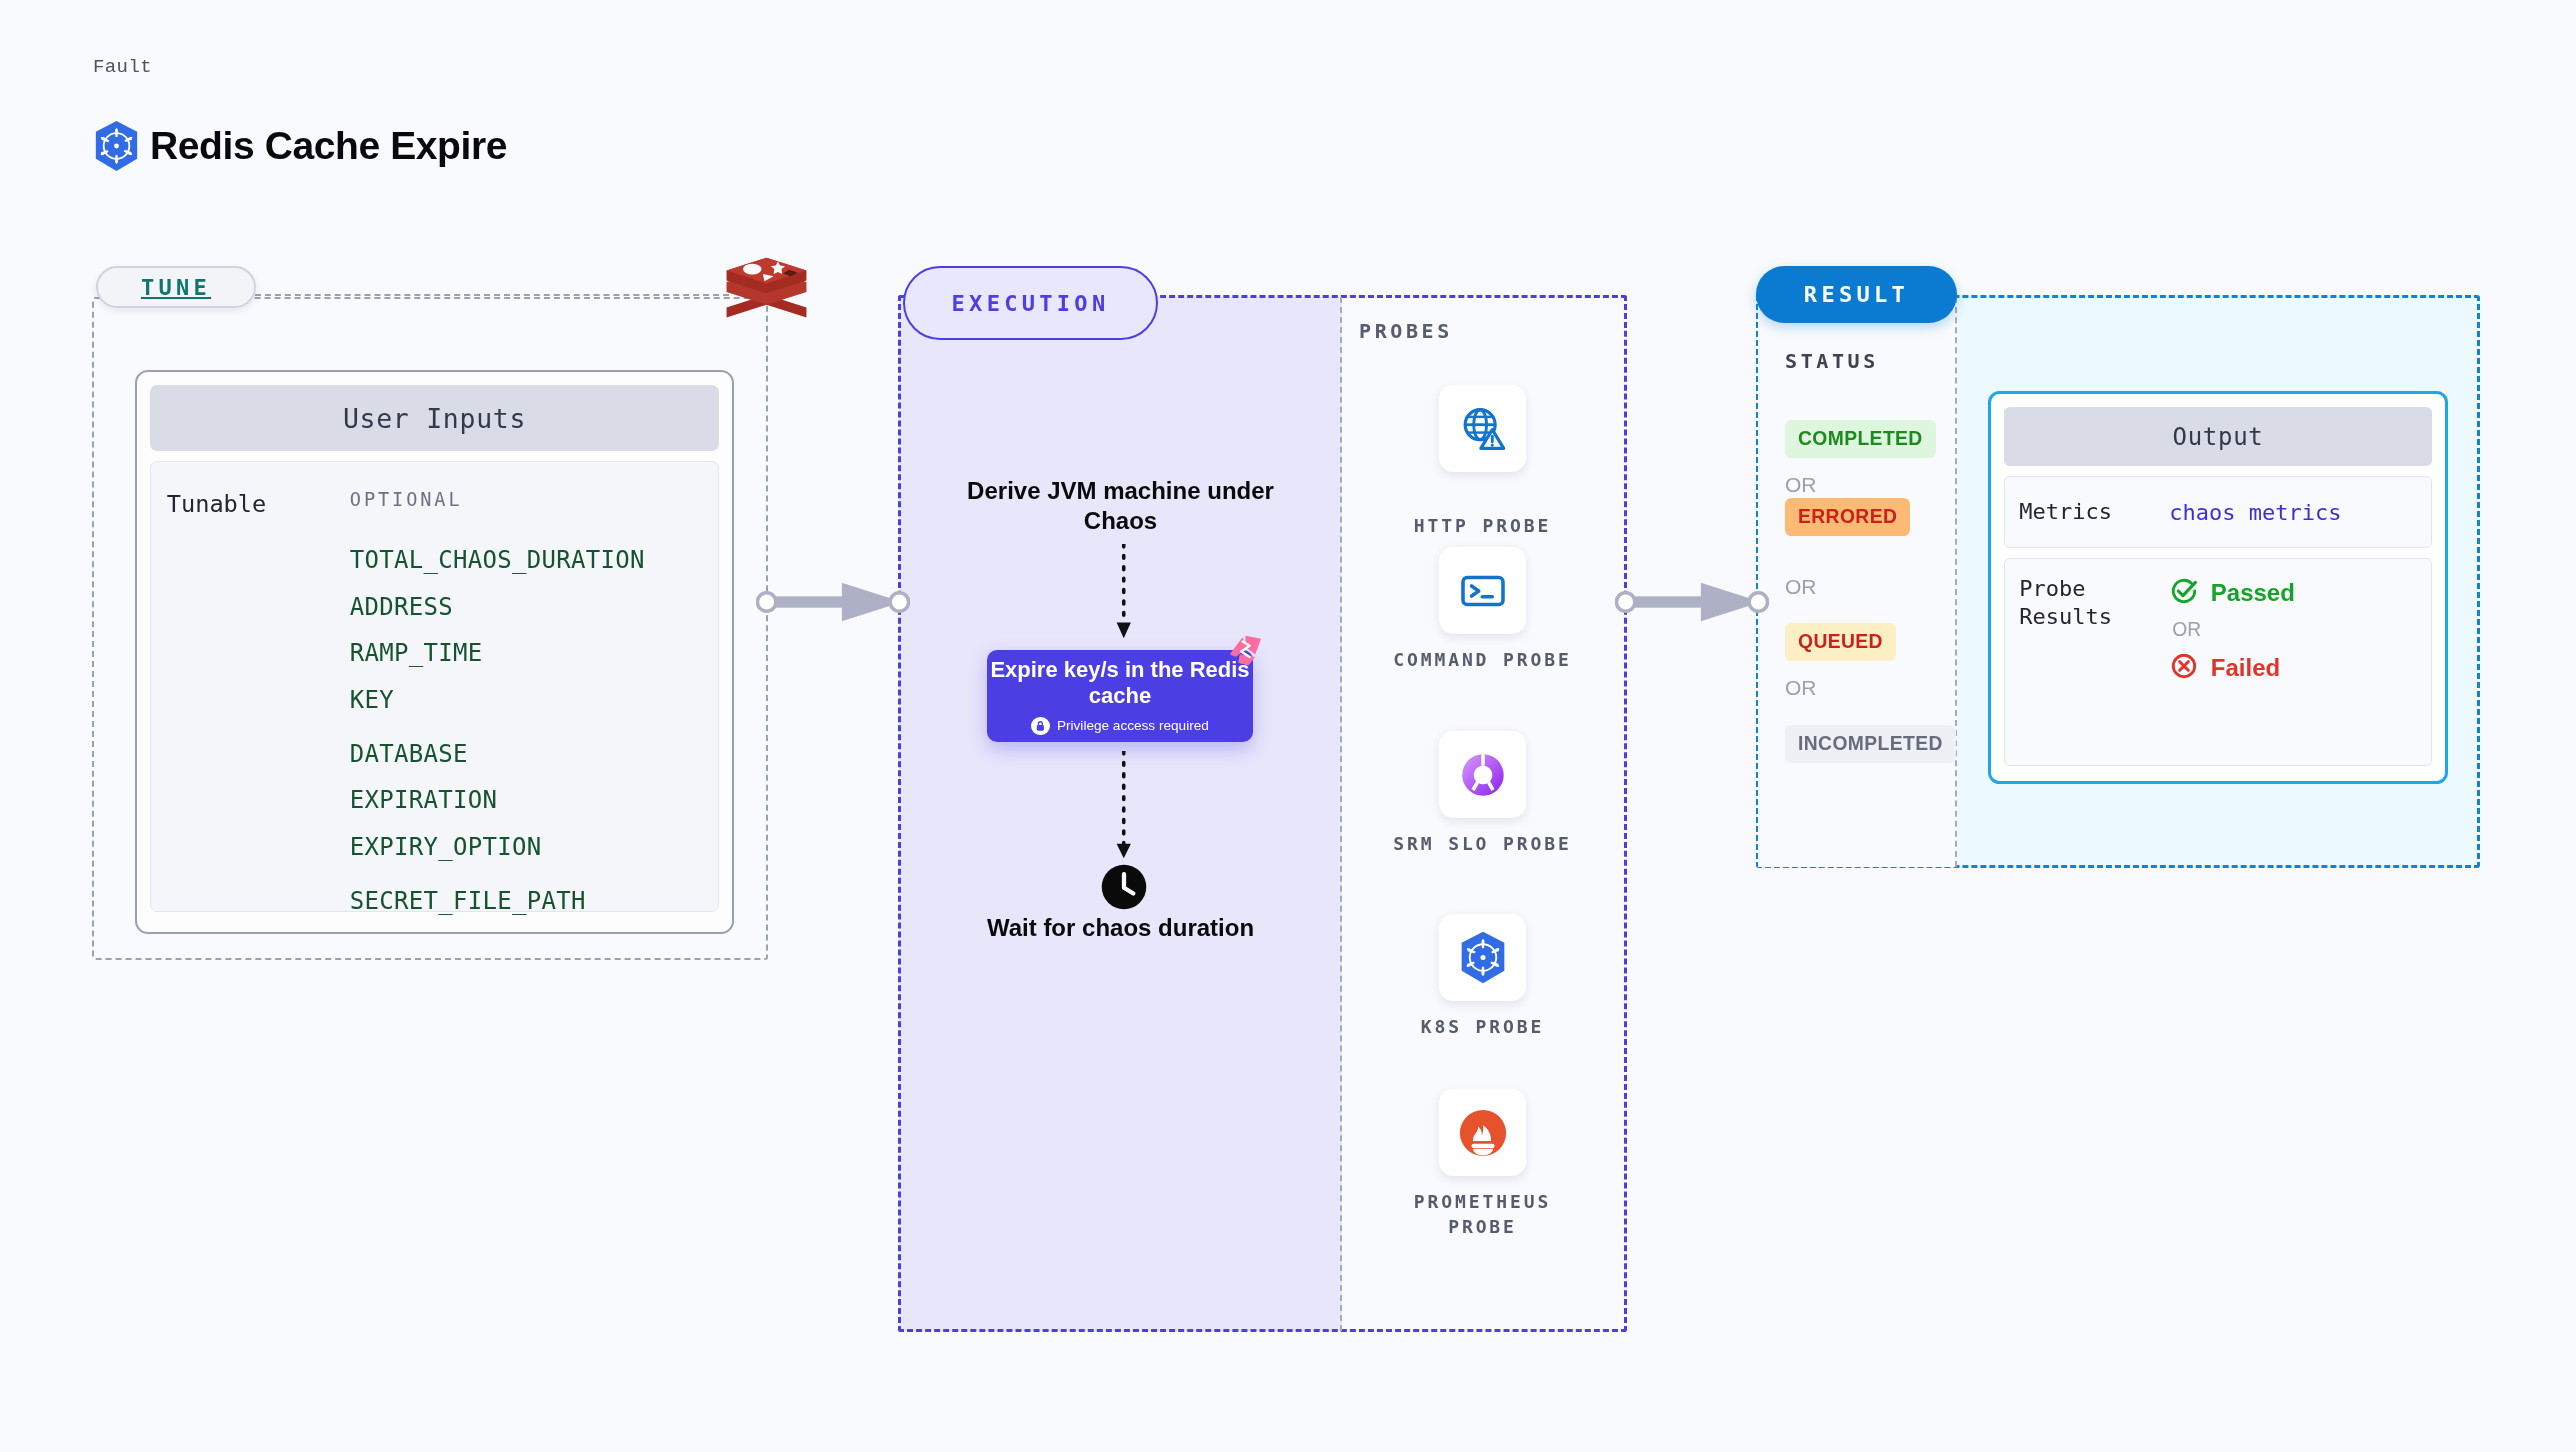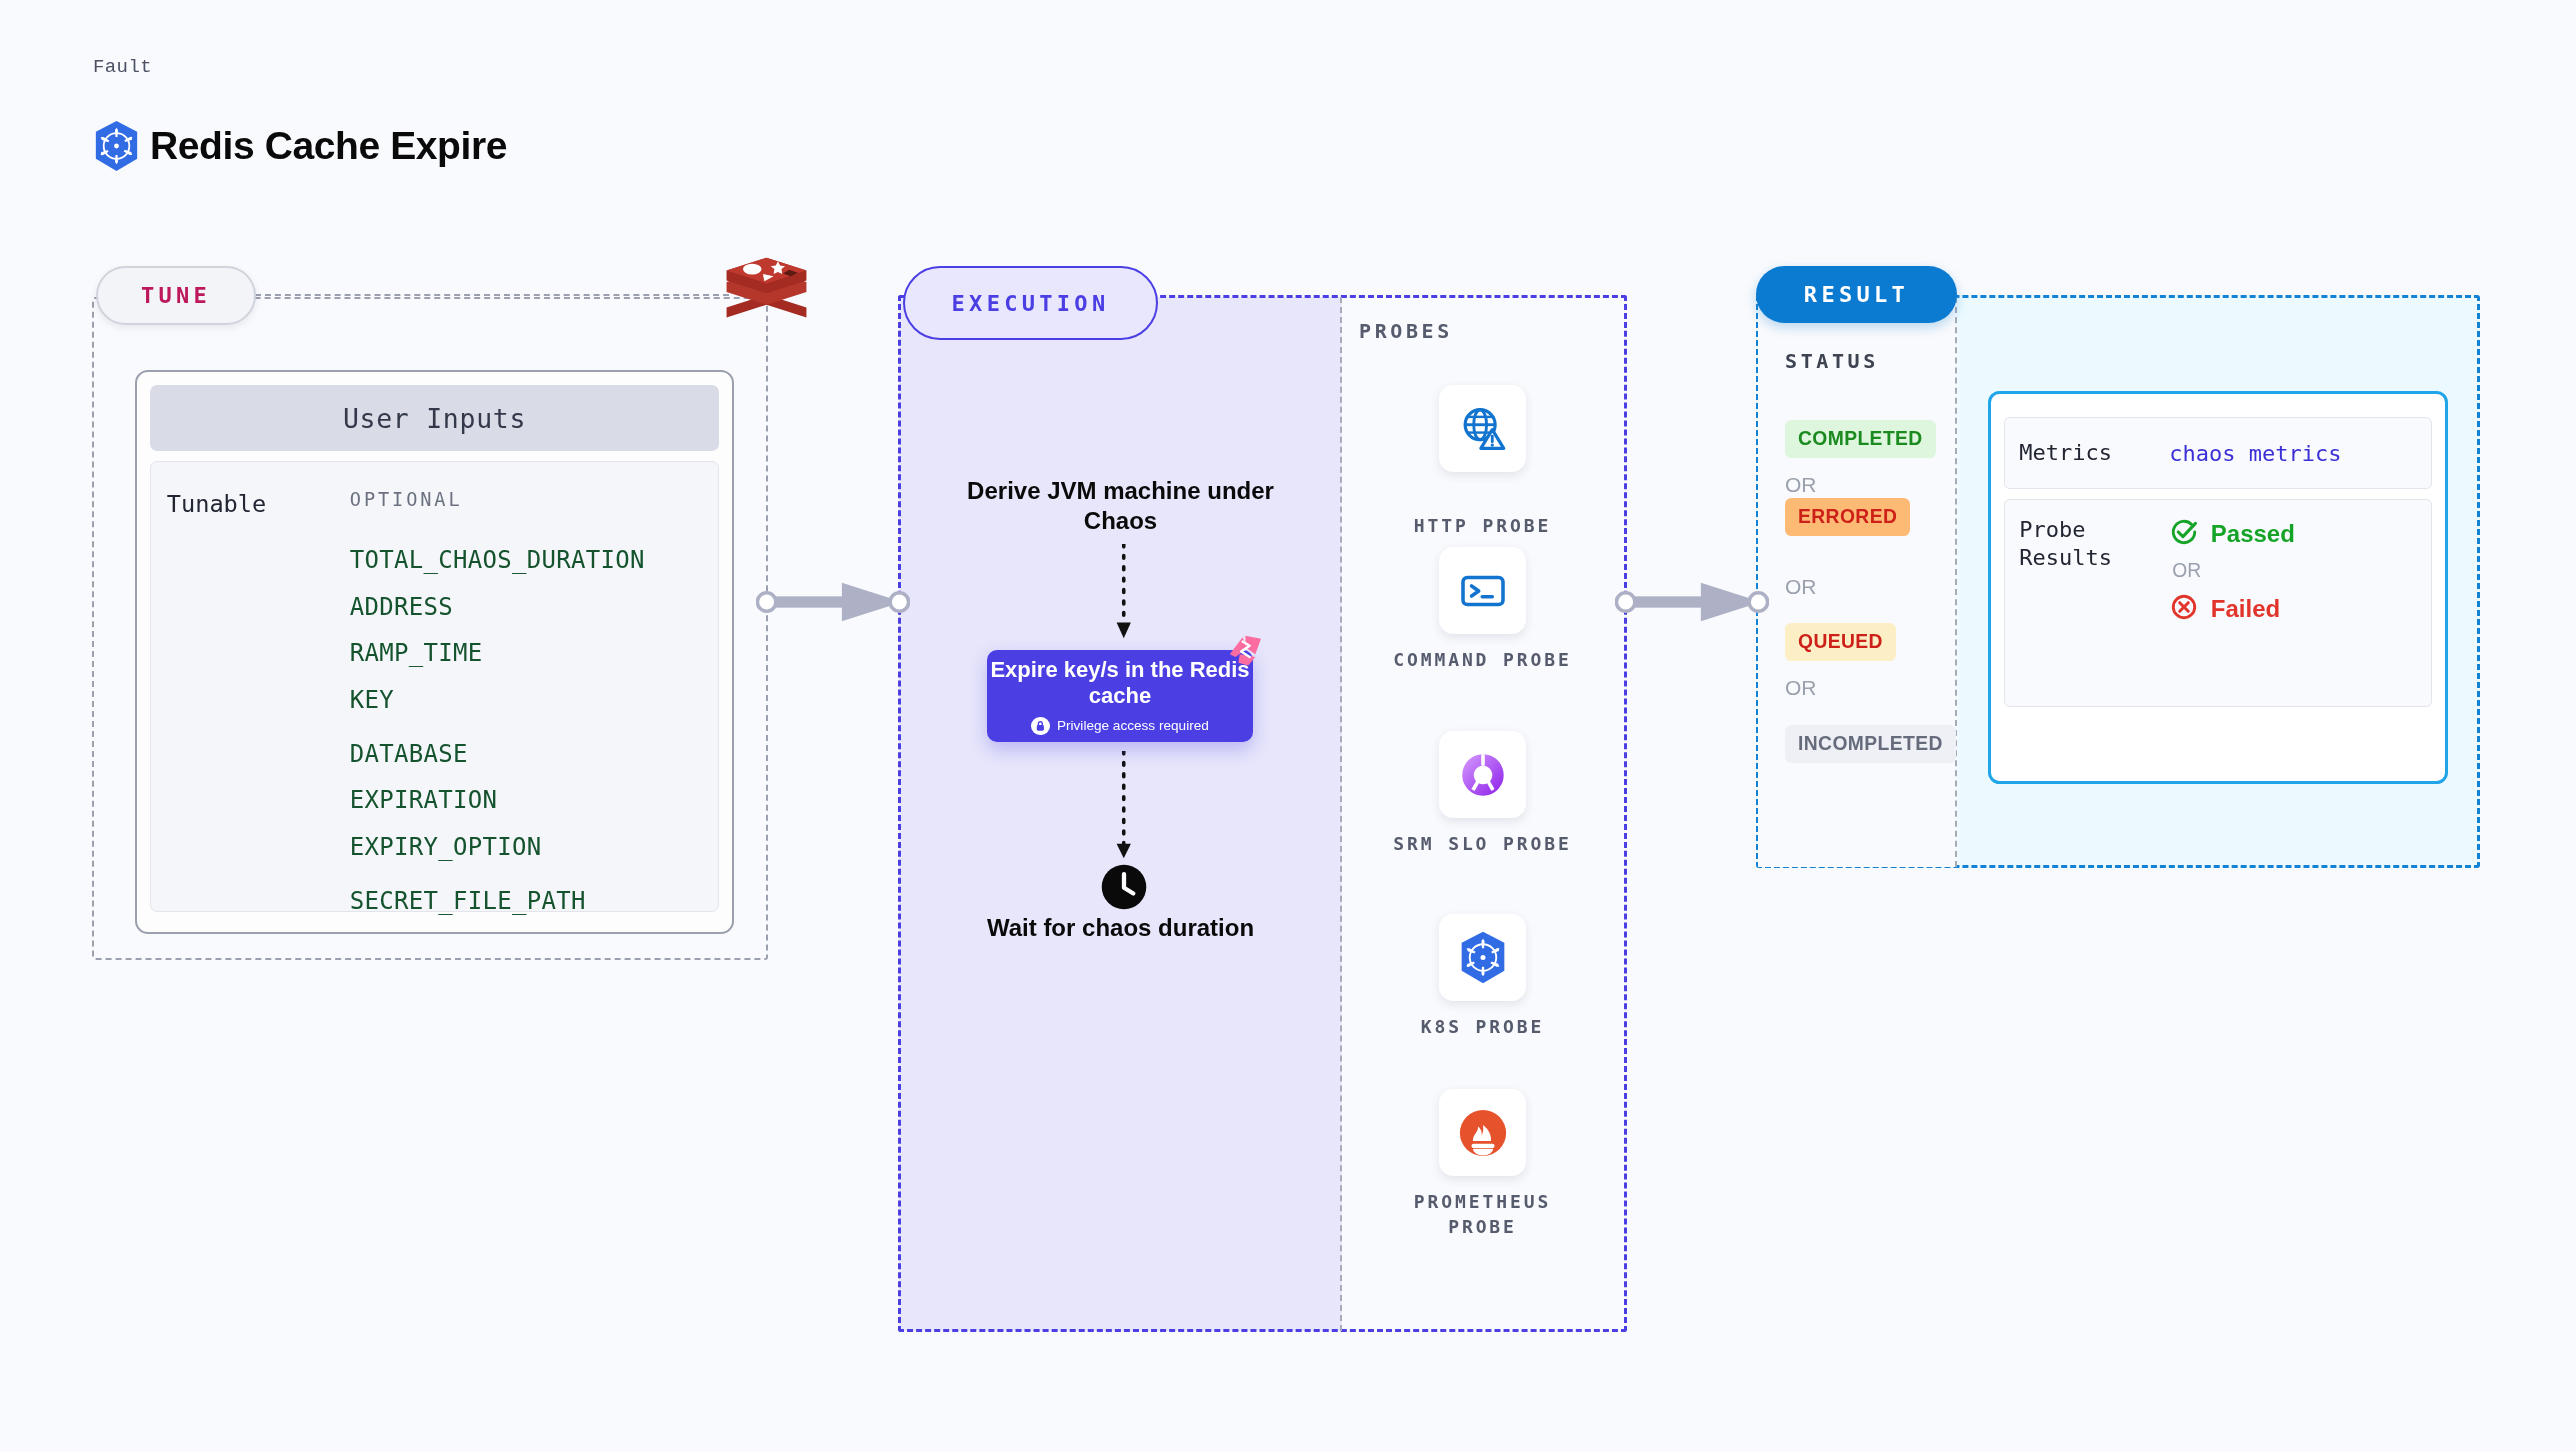--- a/index.html
+++ b/index.html
@@ -42,26 +42,27 @@
     position: absolute;
     display: flex; align-items: center; justify-content: center;
     border-radius: 716px;
     font-family: "DejaVu Sans Mono", monospace;
     font-weight: 700;
     letter-spacing: 4.3px;
     z-index: 12;
   }
   .pill-tune {
     left: 96px; top: 266px;
-    width: 160px; height: 59px;
+    width: 160px; height: 42px;
     background: #f2f4f8;
     border: 2.1px solid #cfd3dc;
-    color: #be185d;
+    color: #0f766e;
     font-size: 22px;
     box-shadow: 0 2.9px 7.2px rgba(40,50,80,.09);
+    text-decoration: underline;
   }
   .tune-dash {
     position: absolute; left: 255px; top: 294px;
     width: 474px; height: 0;
     border-top: 2.9px dashed #9aa0ad;
     z-index: 2;
   }
   .redis-ico-wrap {
     position: absolute; left: 719px; top: 252px;
     width: 95px; height: 87px; z-index: 13;
@@ -532,20 +533,21 @@
 
   <div class="status-badge" style="top:420px; background:#ddf6dd; color:#1b8a1f;">COMPLETED</div>
   <div class="status-or" style="top:473px;">OR</div>
   <div class="status-badge" style="top:498px; background:#fdba74; color:#cc2018;">ERRORED</div>
   <div class="status-or" style="top:575px;">OR</div>
   <div class="status-badge" style="top:623px; background:#fcefc6; color:#cc2018;">QUEUED</div>
   <div class="status-or" style="top:676px;">OR</div>
   <div class="status-badge" style="top:725px; background:#eef0f5; color:#666c7c;">INCOMPLETED</div>
 
   <div class="output-card">
+    <div class="out-head">Output</div>
 
     <div class="out-row out-row-metrics">
       <div class="out-key">Metrics</div>
       <div class="out-val-link">chaos metrics</div>
     </div>
 
     <div class="out-row out-row-probe">
       <div class="out-key">Probe Results</div>
       <div class="pr-col">
         <div class="pr-line">

